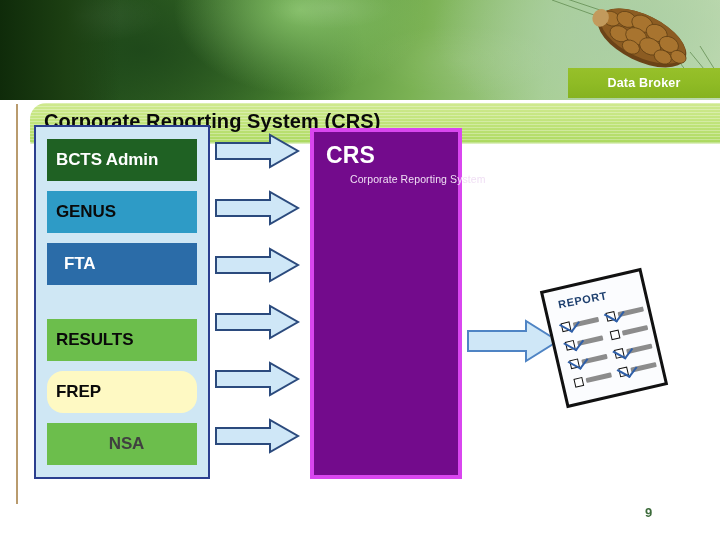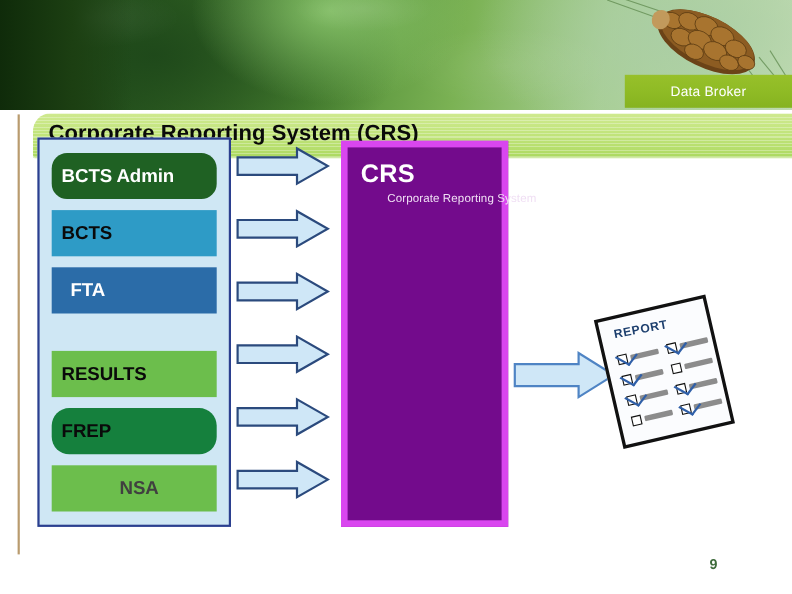--- a/index.html
+++ b/index.html
@@ -71,21 +71,21 @@
   .data-broker {
     position: absolute;
     left: 568px; top: 68px;
     width: 152px; height: 30px;
     background: linear-gradient(180deg, #97c02a 0%, #8fbb25 50%, #86b320 100%);
     display: flex; align-items: center; justify-content: center;
   }
   .data-broker span {
     color: #ffffff;
     font-size: 12.5px;
-    font-weight: normal;
+    font-weight: bold;
     letter-spacing: .2px;
     white-space: nowrap;
   }
 
   
   .seam {
     position: absolute; left: 0; top: 100px; width: 720px; height: 3px;
     background: #ffffff;
   }
 
@@ -133,21 +133,21 @@
     width: 86px; height: 36px;
   }
   .arrow svg { display: block; width: 86px; height: 36px; }
 
   
   .crs-box {
     position: absolute;
     left: 310px; top: 128px;
     width: 152px; height: 351px;
     background: #730b8c;
-    border: 6px solid #d946ef;
+    border: 4px solid #d946ef;
   }
   .crs-title {
     position: absolute;
     left: 12px; top: 10px;
     color: #ffffff;
     font-size: 23px;
     font-weight: bold;
     letter-spacing: .2px;
   }
   .crs-sub {
@@ -265,33 +265,33 @@
   </div>
 
   <div class="data-broker">
     <span>Data Broker</span>
   </div>
 
   <div class="seam"></div>
   <div class="left-rule"></div>
 
   <div class="systems-panel" id="systems-panel">
-      <div class="sysbox" style="background: rgb(31, 97, 35); color: rgb(255, 255, 255); border-radius: 14px;">
+      <div class="sysbox" style="background: rgb(31, 97, 35); color: rgb(255, 255, 255);">
         <span>BCTS Admin</span>
       </div>
       <div class="sysbox" style="background: rgb(46, 155, 198); color: rgb(10, 10, 10);">
-        <span>BCTS</span>
+        <span>GENUS</span>
       </div>
       <div class="sysbox" style="background: rgb(43, 108, 168); color: rgb(255, 255, 255); padding-left: 17px;">
         <span>FTA</span>
       </div>
       <div class="sysbox" style="background: rgb(108, 190, 76); color: rgb(10, 10, 10); margin-top: 24px;">
         <span>RESULTS</span>
       </div>
-      <div class="sysbox" style="background: #15803d; color: rgb(10, 10, 10); border-radius: 16px;">
+      <div class="sysbox" style="background: #fef9c3; color: rgb(10, 10, 10); border-radius: 16px;">
         <span>FREP</span>
       </div>
       <div class="sysbox" style="background: rgb(108, 190, 76); color: #404040; justify-content: center;">
         <span>NSA</span>
       </div>
     </div>
 
   <div class="arrow-col" id="arrow-col">
       <div class="arrow" style="top: 0px;">
         <svg viewBox="0 0 86 36">

